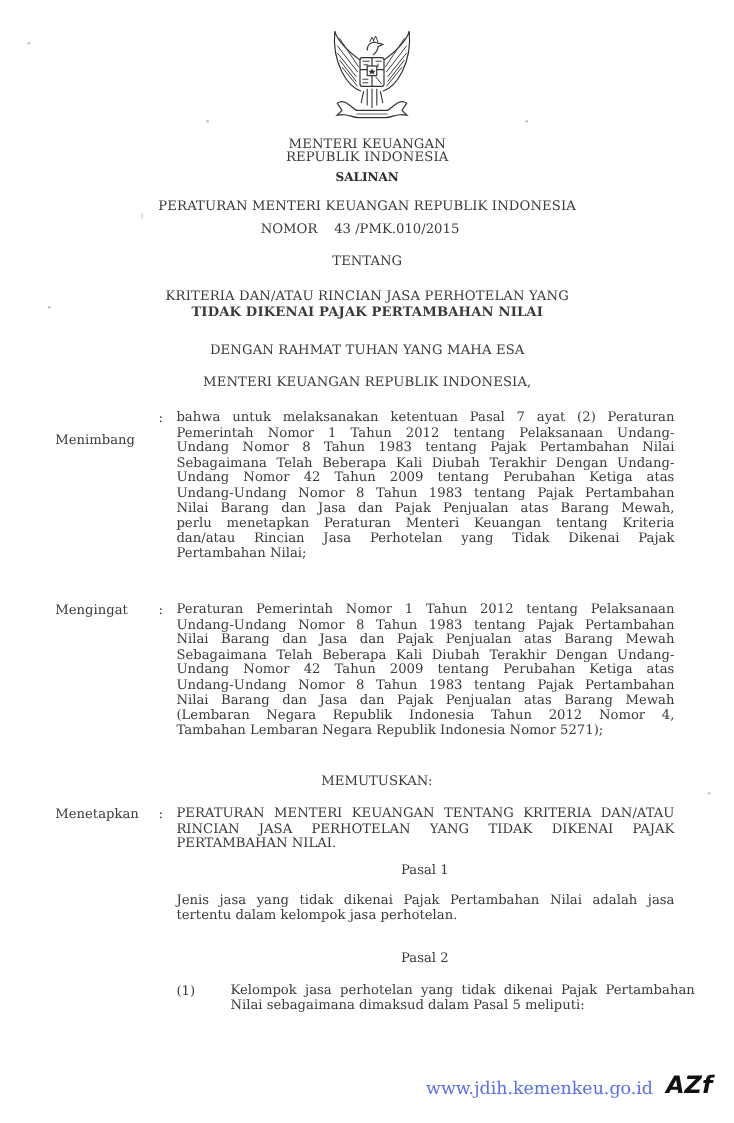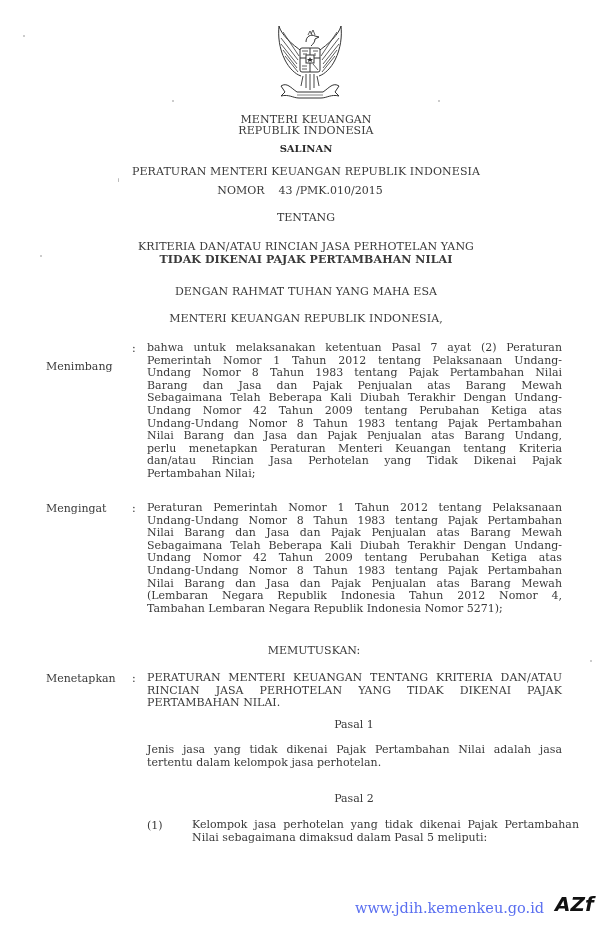--- a/index.html
+++ b/index.html
@@ -65,25 +65,24 @@
 <div class="c t11 caps" style="top:253px;font-weight:bold;">TIDAK DIKENAI PAJAK PERTAMBAHAN NILAI</div>
 <div class="c t11 caps" style="top:285px;">DENGAN RAHMAT TUHAN YANG MAHA ESA</div>
 <div class="c t11 caps" style="top:312px;">MENTERI KEUANGAN REPUBLIK INDONESIA,</div>
 
 <div class="label" style="top:360px;">Menimbang</div>
 <div class="colon" style="top:342px;">:</div>
 <div class="body" style="top:342px;">
   <span class="ln">bahwa untuk melaksanakan ketentuan Pasal 7 ayat (2) Peraturan</span>
   <span class="ln">Pemerintah Nomor 1 Tahun 2012 tentang Pelaksanaan Undang-</span>
   <span class="ln">Undang Nomor 8 Tahun 1983 tentang Pajak Pertambahan Nilai</span>
-  <span class="ln">Barang dan Jasa dan Pajak Penjualan atas Barang Mewah</span>
   <span class="ln">Sebagaimana Telah Beberapa Kali Diubah Terakhir Dengan Undang-</span>
   <span class="ln">Undang Nomor 42 Tahun 2009 tentang Perubahan Ketiga atas</span>
   <span class="ln">Undang-Undang Nomor 8 Tahun 1983 tentang Pajak Pertambahan</span>
-  <span class="ln">Nilai Barang dan Jasa dan Pajak Penjualan atas Barang Undang,</span>
+  <span class="ln">Nilai Barang dan Jasa dan Pajak Penjualan atas Barang Mewah,</span>
   <span class="ln">perlu menetapkan Peraturan Menteri Keuangan tentang Kriteria</span>
   <span class="ln">dan/atau Rincian Jasa Perhotelan yang Tidak Dikenai Pajak</span>
   <span class="ln last">Pertambahan Nilai;</span>
 </div>
 
 <div class="label" style="top:502px;">Mengingat</div>
 <div class="colon" style="top:502px;">:</div>
 <div class="body" style="top:502px;">
   <span class="ln">Peraturan Pemerintah Nomor 1 Tahun 2012 tentang Pelaksanaan</span>
   <span class="ln">Undang-Undang Nomor 8 Tahun 1983 tentang Pajak Pertambahan</span>

